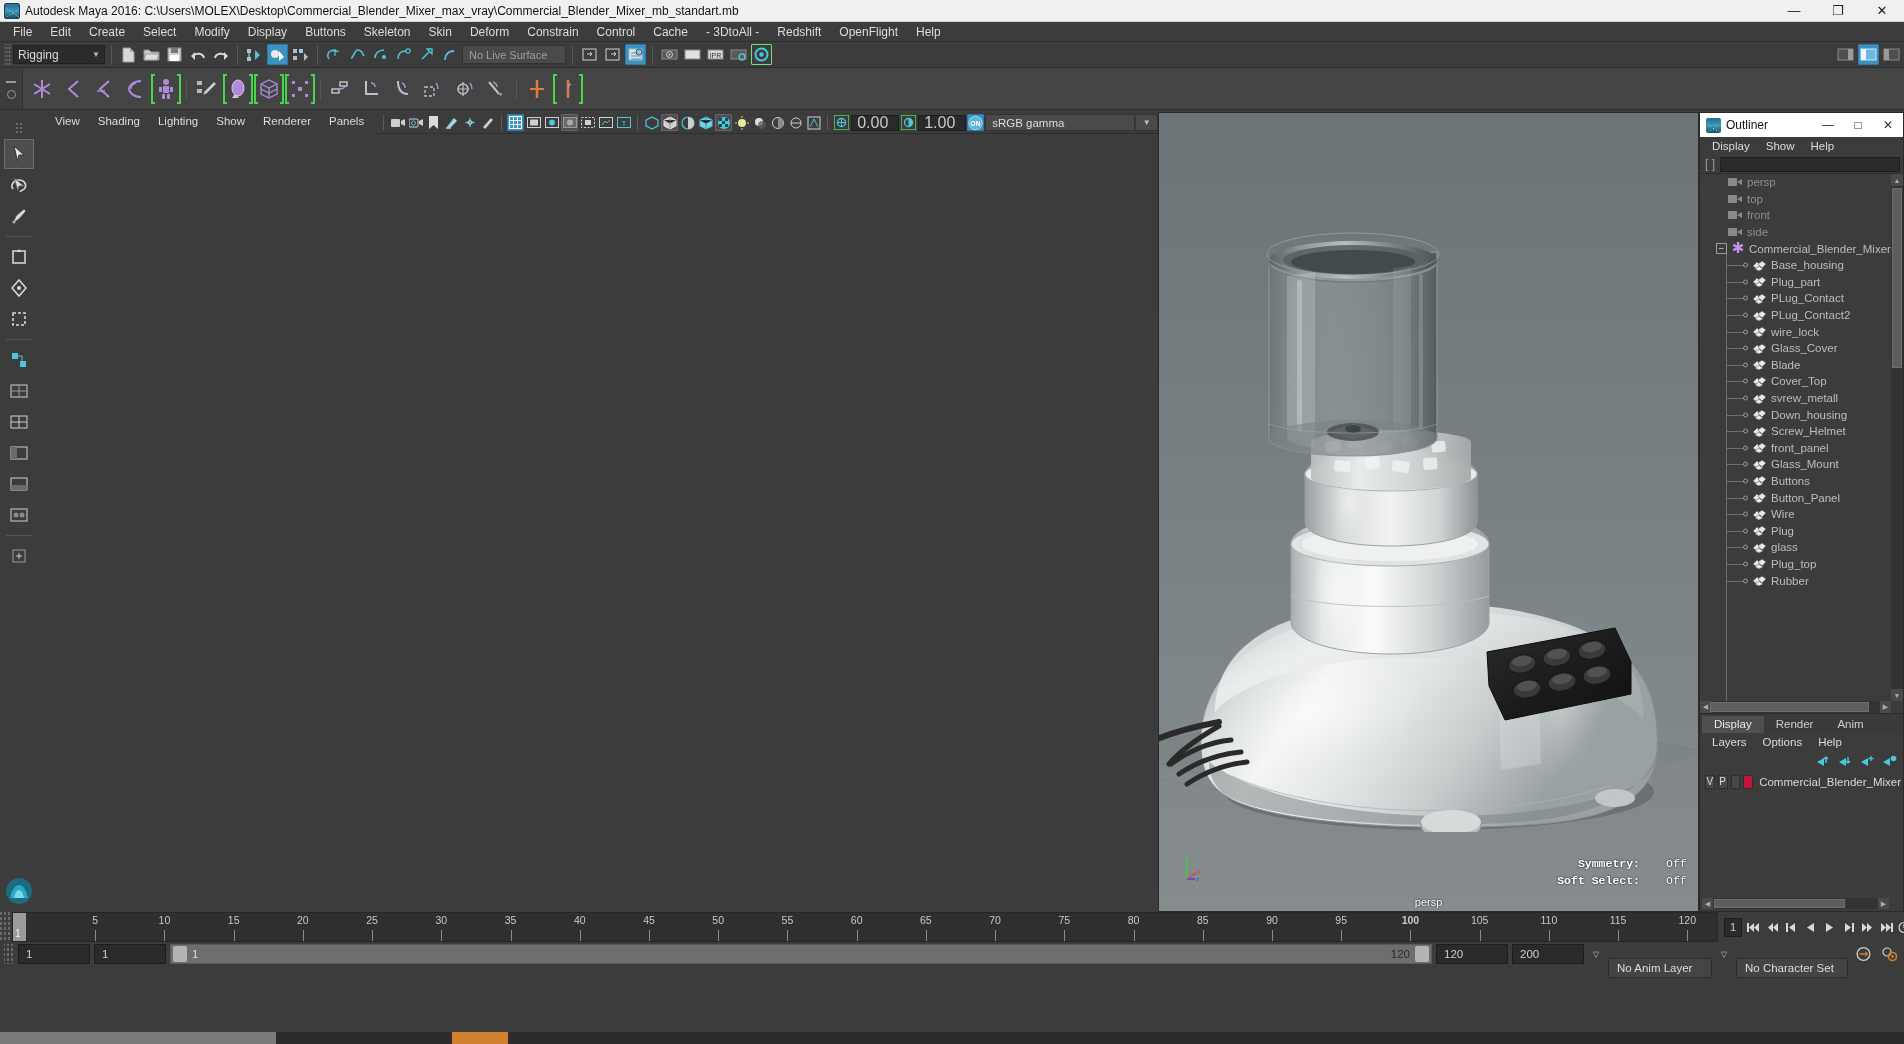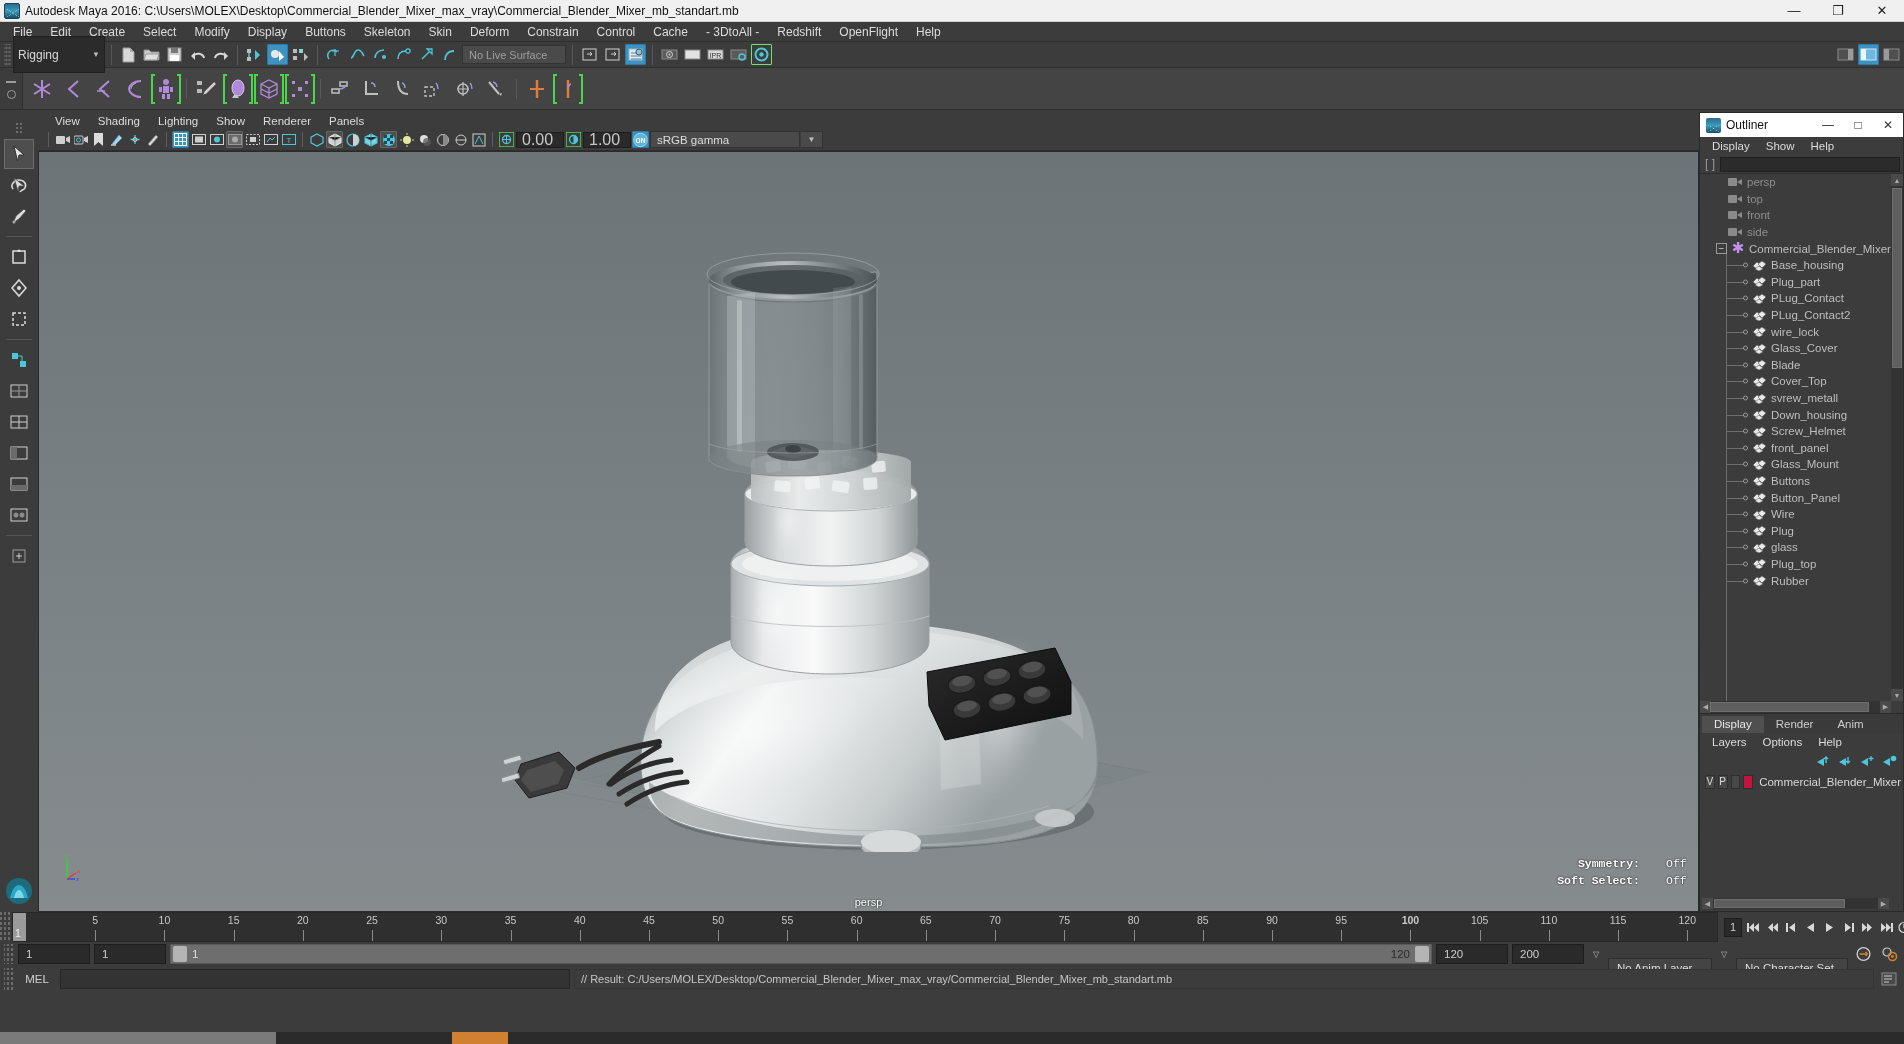--- a/index.html
+++ b/index.html
@@ -51,21 +51,21 @@
   
   .statusbar {
     height: 26px; background: #3c3c3c; display: flex; align-items: center;
     padding-left: 4px; gap: 2px; border-bottom: 1px solid #2e2e2e;
     position: relative;
   }
   .grip { width: 7px; height: 22px; flex: none;
     background-image: radial-gradient(#6b6b6b 1px, transparent 1.2px);
     background-size: 3px 4px; background-position: 1px 2px; opacity: .75; }
   .menuset {
-    width: 92px; height: 37px; background: #2b2b2b; border: 1px solid #202020;
+    width: 92px; height: 19px; background: #2b2b2b; border: 1px solid #202020;
     display: flex; align-items: center; padding: 0 4px; font-size: 12px; color: #d8d8d8;
   }
   .menuset .arw { margin-left: auto; font-size: 8px; color: #b8b8b8; }
   .sep { width: 1px; height: 20px; background: #585858; margin: 0 4px; flex: none; }
   .tbtn {
     width: 21px; height: 21px; flex: none; border: 1px solid transparent;
     display: flex; align-items: center; justify-content: center;
     position: relative; border-radius: 1px;
   }
   .tbtn.on { background: #3c93c2; border-color: #2b7ba6; }
@@ -97,21 +97,21 @@
   .toolbox { width: 38px; flex: none; background: #3c3c3c; display: flex; flex-direction: column;
     align-items: center; padding-top: 4px; gap: 1px; }
   .tool { width: 30px; height: 30px; display: flex; align-items: center; justify-content: center;
     border: 1px solid transparent; }
   .tool.active { background: #4e4e4e; border-color: #6d6d6d; }
   .tool.small { height: 22px; }
   .tbx-sep { width: 26px; height: 1px; background: #555; margin: 4px 0; }
   .maya-logo { width: 30px; height: 30px; margin-top: auto; margin-bottom: 6px; position: relative; }
 
   
-  .vpcol { flex: 1; display: flex; flex-direction: column; min-width: 0; }
+  .vpcol { flex: 1; display: flex; flex-direction: row; min-width: 0; }
   .vp-menubar { height: 17px; background: #3c3c3c; display: flex; align-items: center; padding-left: 8px; }
   .vp-menubar .vm { padding: 0 9px; font-size: 11.5px; color: #dcdcdc; }
   .vp-toolbar { height: 22px; background: #3c3c3c; display: flex; align-items: center;
     gap: 1px; padding-left: 6px; border-bottom: 1px solid #2e2e2e; }
   .vb { width: 17px; height: 17px; flex: none; display: flex; align-items: center; justify-content: center;
     border: 1px solid transparent; border-radius: 1px; position: relative; }
   .vb.on { background: #3c93c2; border-color: #2b7ba6; }
   .vb.sunk { background: #4e4e4e; border-color: #666; }
   .vsep { width: 1px; height: 15px; background: #5c5c5c; margin: 0 4px; flex: none; }
   .numfield { height: 16px; width: 48px; background: #2a2a2a; border: 1px solid #1d1d1d;
@@ -1744,32 +1744,20 @@
       </div>
       <div class="ibtn">
         <svg width="17" height="16" viewBox="0 0 17 16">
             <circle cx="6" cy="6" r="4" fill="none" stroke="#cfcfcf" stroke-width="1.2"></circle>
             <circle cx="11.5" cy="10.5" r="4" fill="none" stroke="#d08030" stroke-width="1.6"></circle>
             <circle cx="11.5" cy="10.5" r="1.4" fill="#d08030"></circle>
           </svg>
       </div>
     </div>
 
-    <div class="melrow">
-      <div class="mgrip"></div>
-      <div class="mel-label">MEL</div>
-      <div class="mel-input"></div>
-      <div class="mel-result">// Result: C:/Users/MOLEX/Desktop/Commercial_Blender_Mixer_max_vray/Commercial_Blender_Mixer_mb_standart.mb</div>
-      <div class="mel-help">
-        <svg width="16" height="14" viewBox="0 0 16 14">
-            <rect x="1" y="1" width="14" height="12" fill="#4a4a4a" stroke="#8a8a8a"></rect>
-            <path d="M3 4h8M3 7h8M3 10h5" stroke="#cfcfcf" stroke-width="1"></path>
-          </svg>
-      </div>
-    </div>
 
     <div class="taskbar">
       <div class="seg" style="width:276px;background:#7a7a7a"></div>
       <div class="seg" style="width:176px;background:#2b2b2b"></div>
       <div class="seg" style="width:56px;background:#d08030"></div>
       <div class="seg" style="flex:1;background:#2b2b2b"></div>
     </div>
   </div>
 </div>
 

